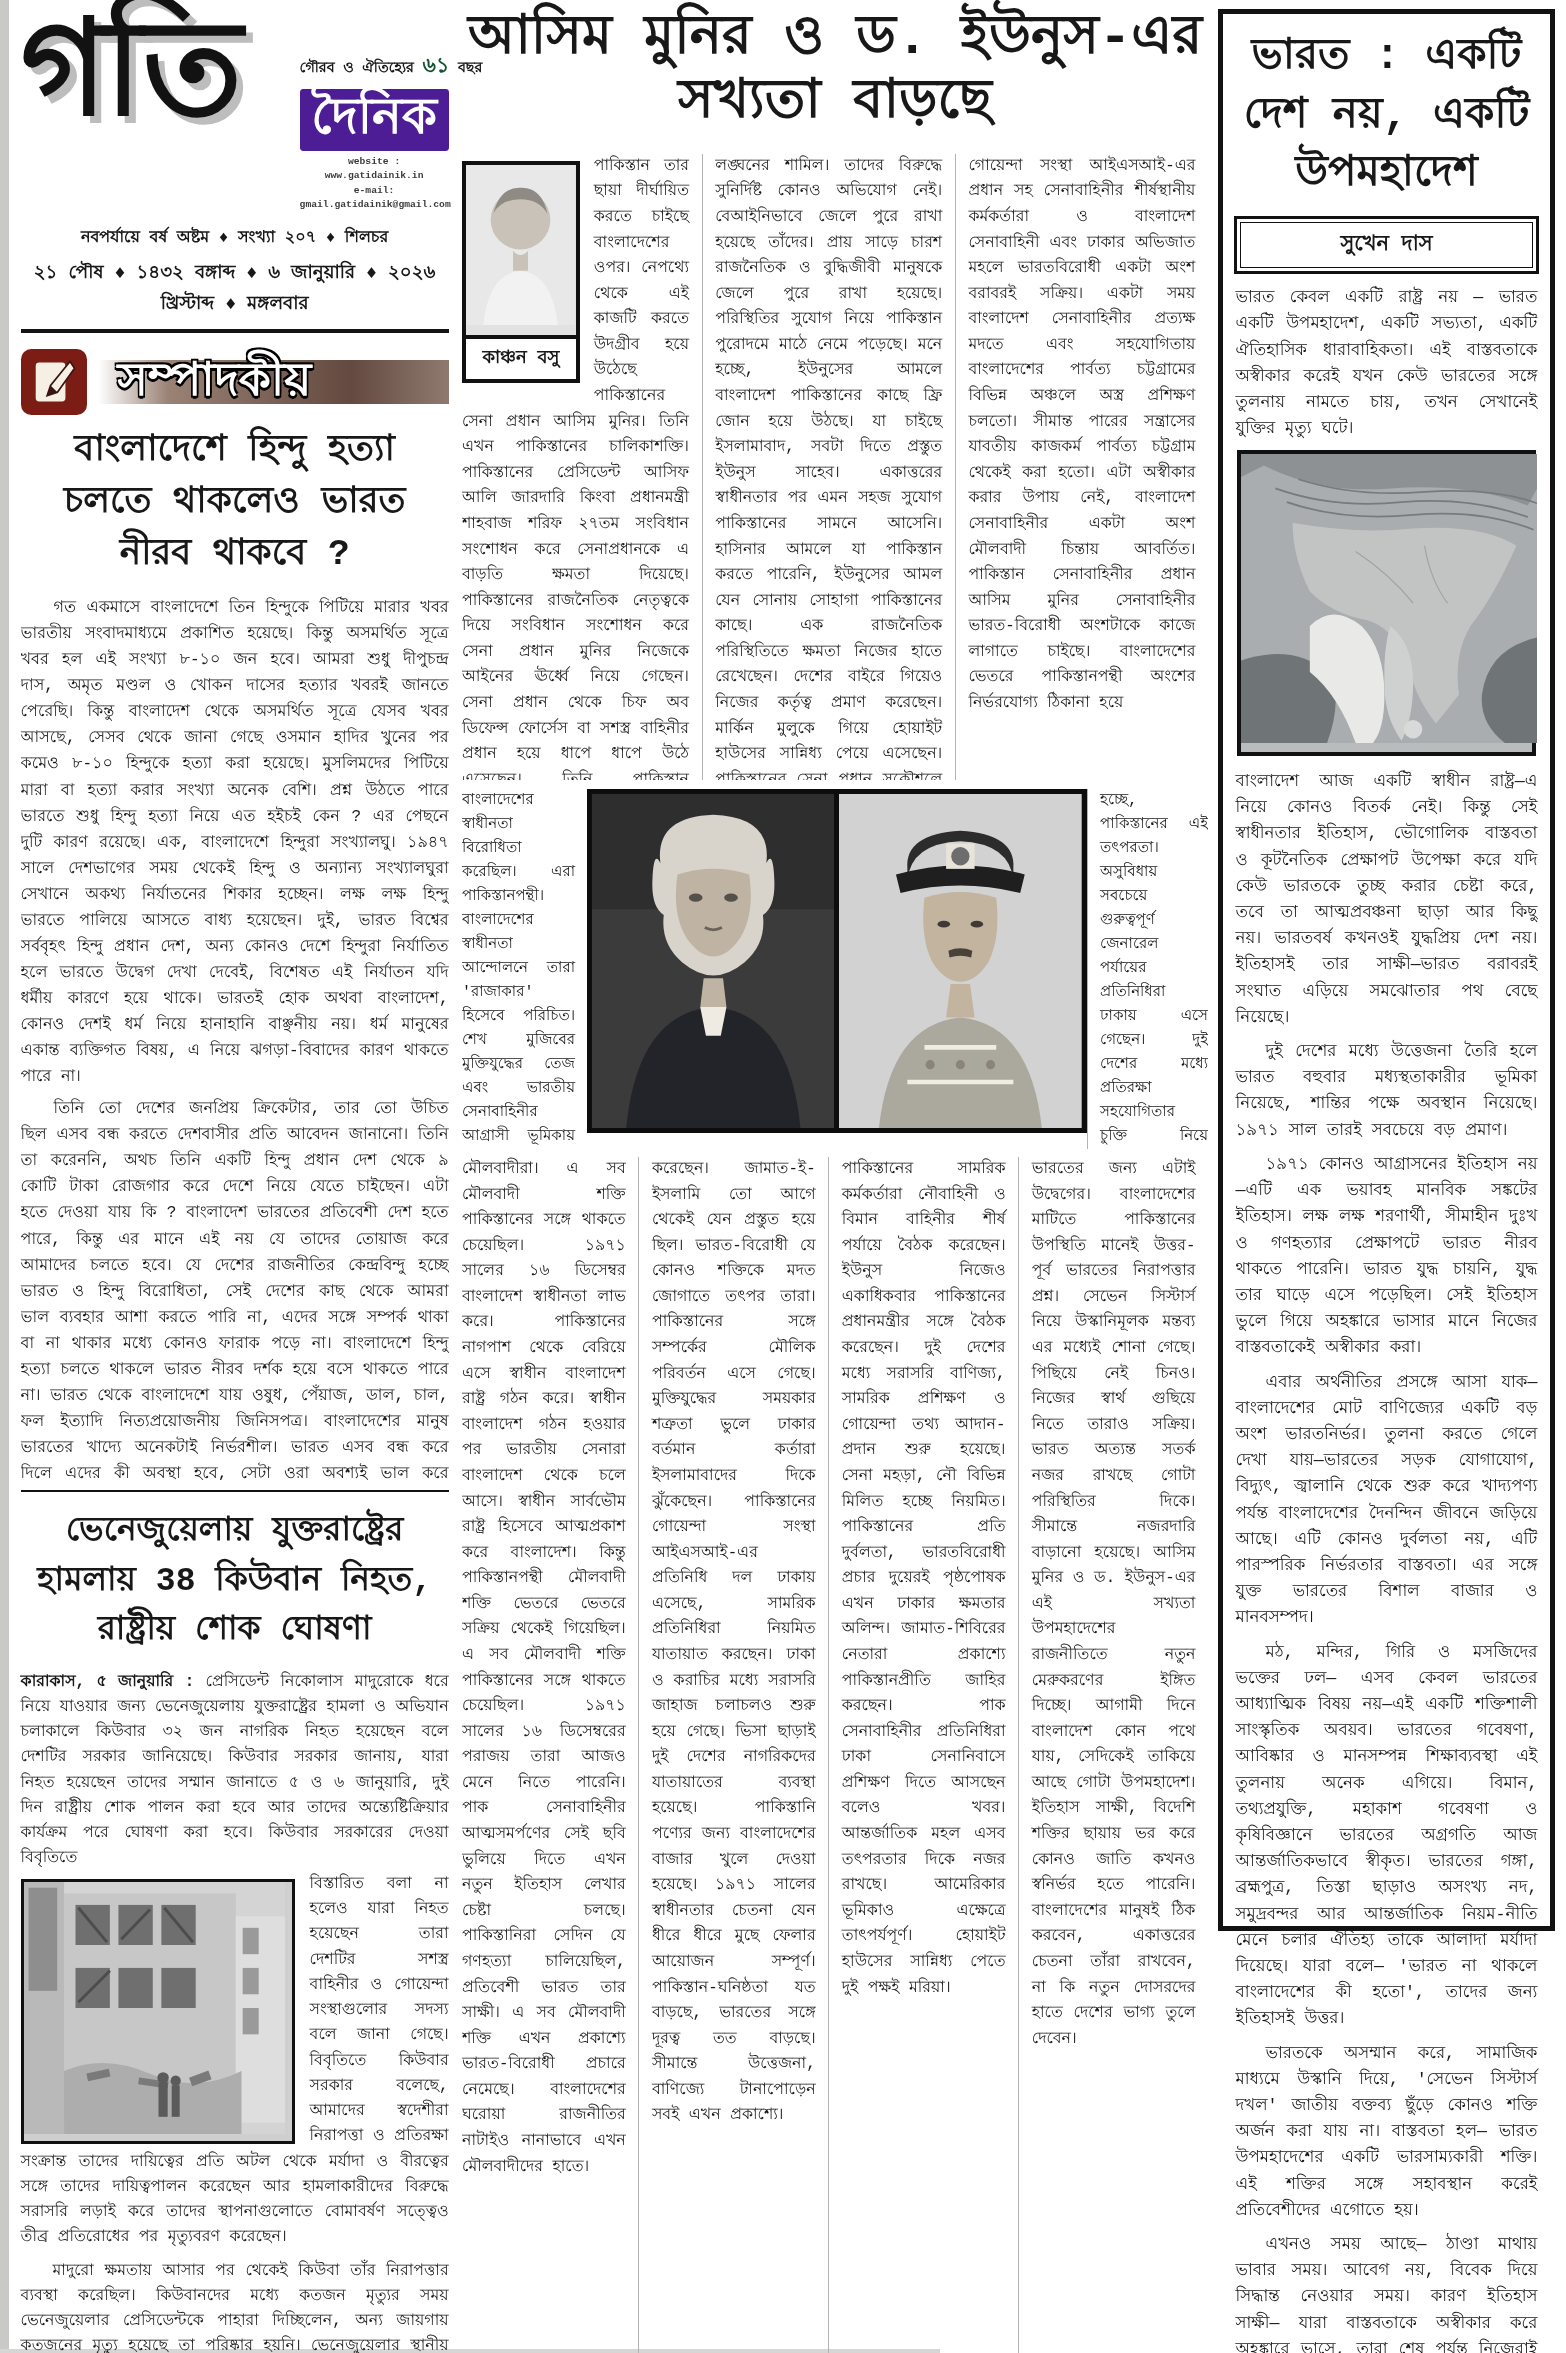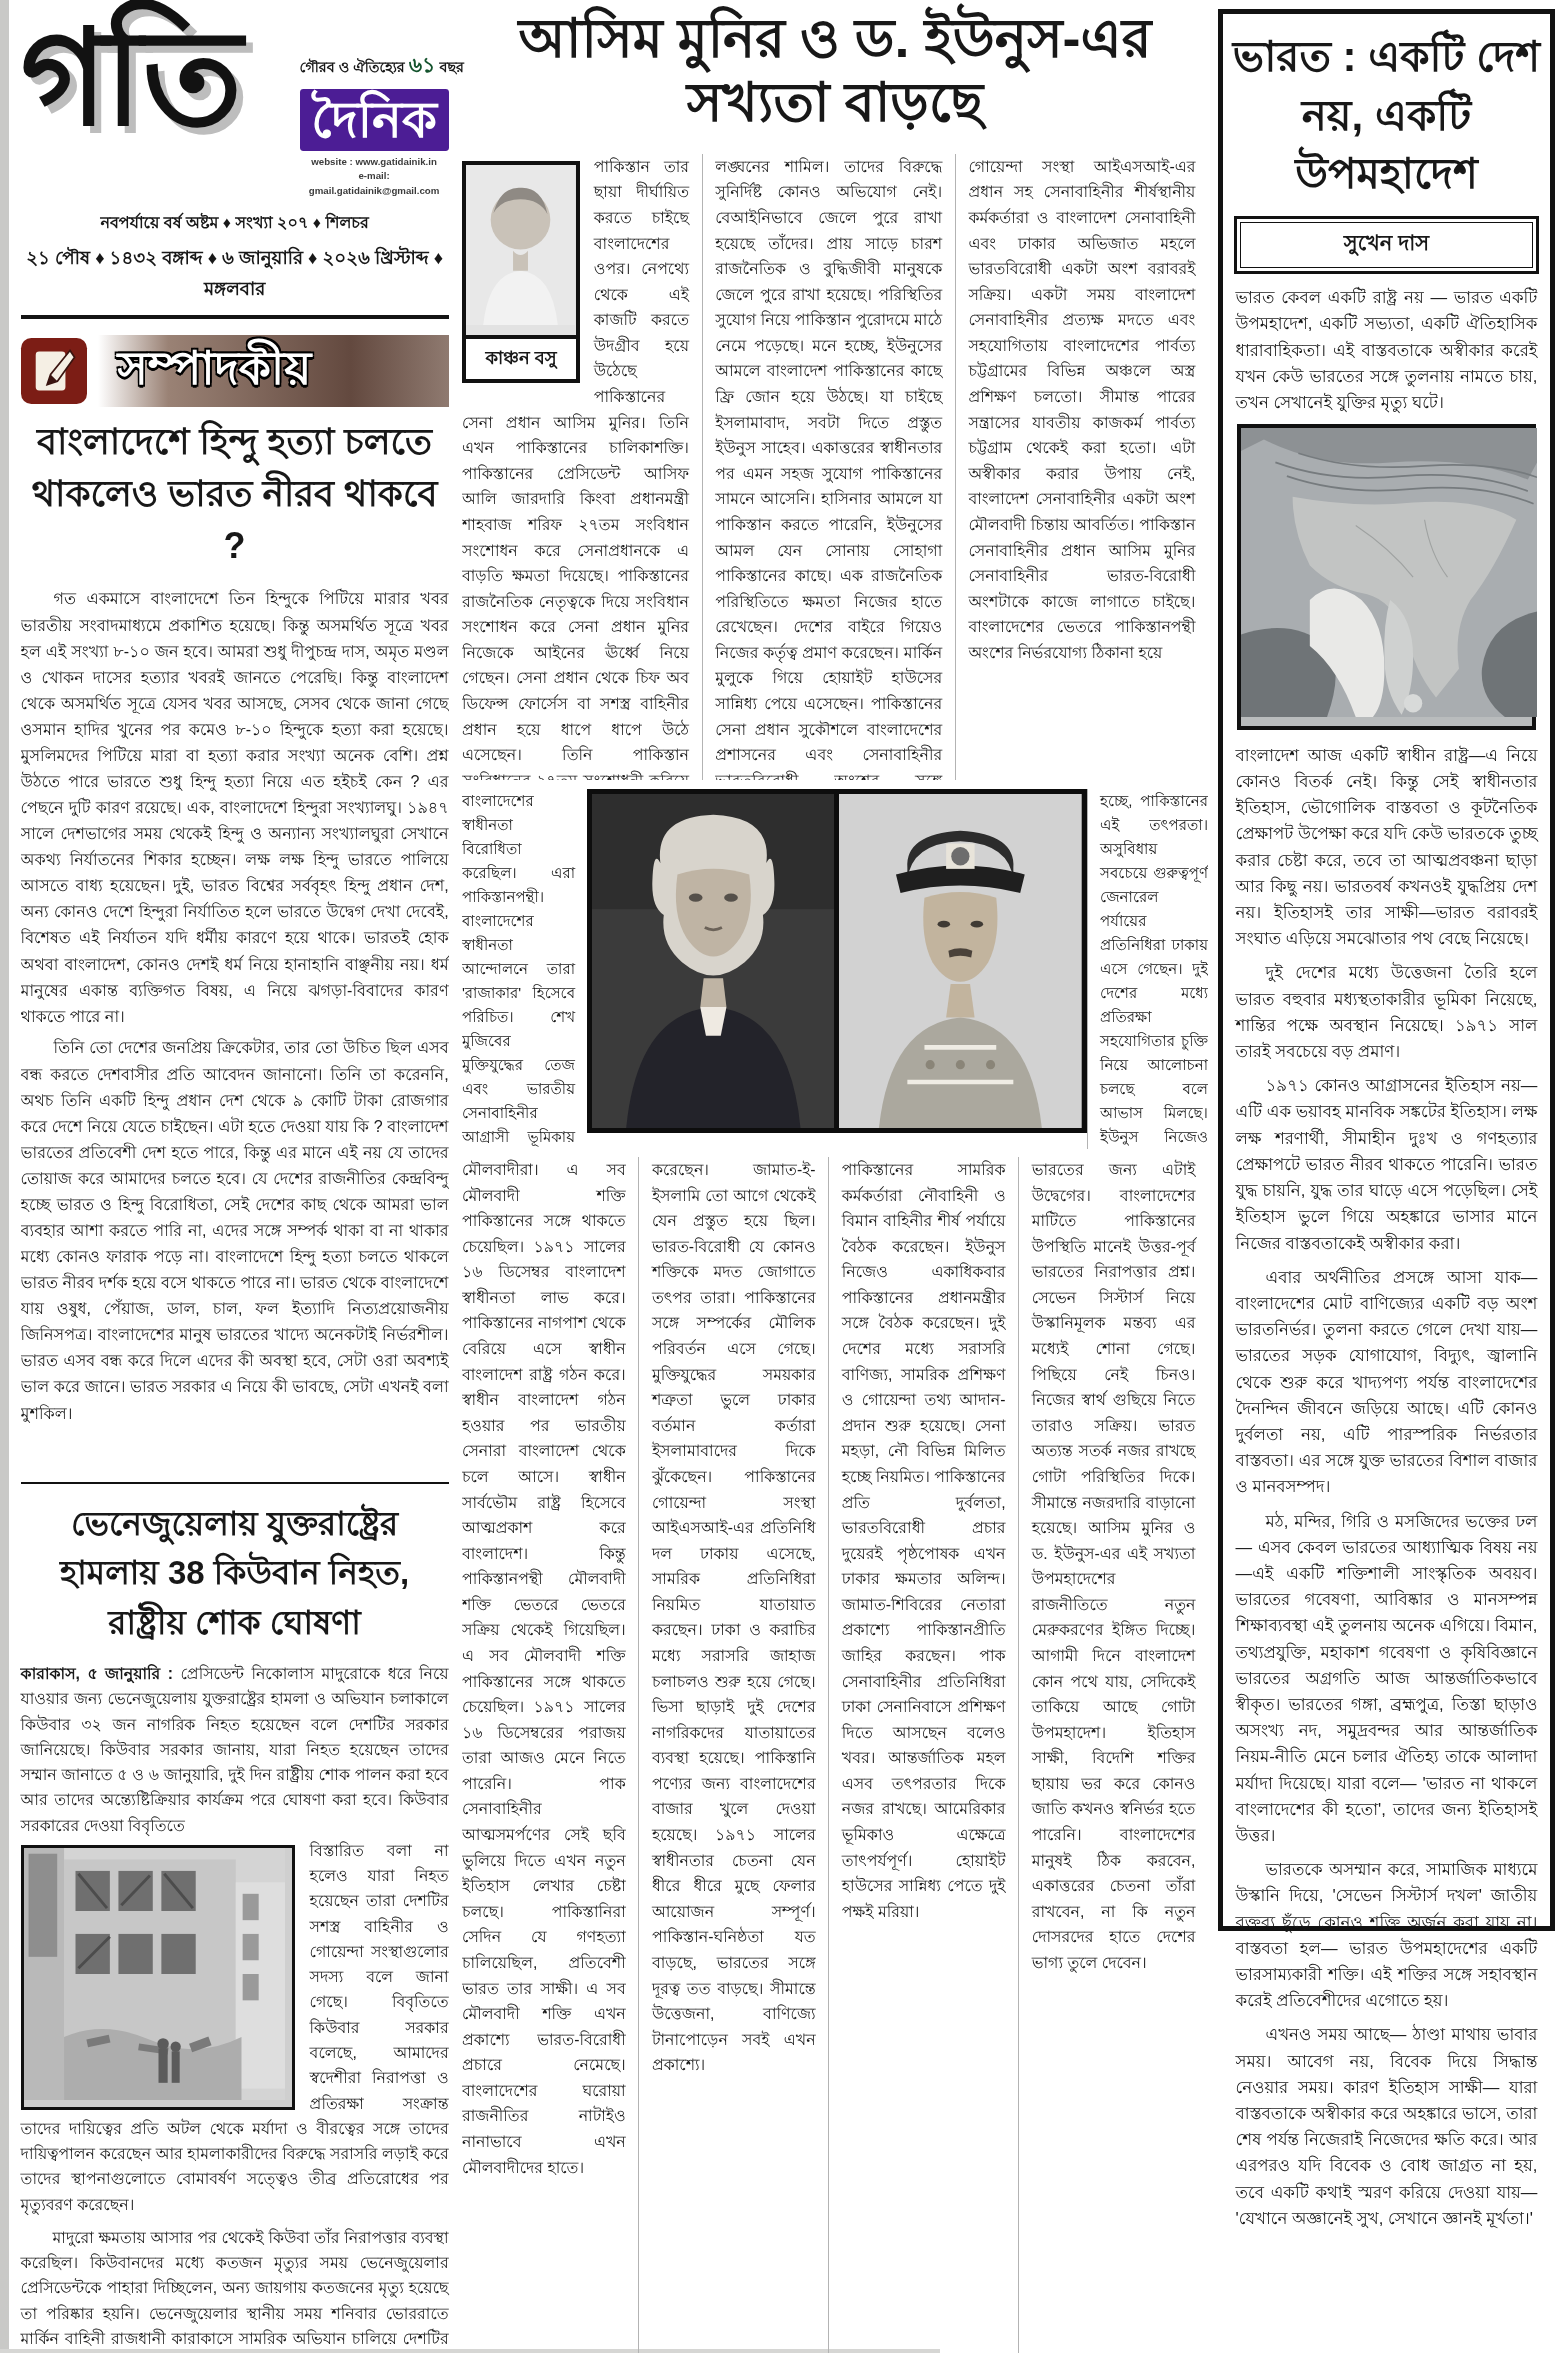--- a/index.html
+++ b/index.html
@@ -1,17 +1,17 @@
 <!DOCTYPE html>
 <html style="font-size:9.2px"><head>
 <meta charset="utf-8">
 <style>
   html,body{margin:0;padding:0;background:#e6e6e4;}
   .page{position:relative;width:1567px;height:2354px;background:#ffffff;color:#181818;
-        font-family:Liberation Sans, sans-serif;overflow:hidden;}
+        font-family:Liberation Mono, monospace;overflow:hidden;}
   .scan-edge{position:absolute;left:0;top:0;width:9.2px;height:100%;background:#c9c9c7;}
   .scan-edge-b{position:absolute;left:0;bottom:0;width:60%;height:4.6px;background:#d6d6d4;}
 
   
   #left{position:absolute;left:20.6px;top:9.2px;width:428px;height:2337px;}
   .masthead{display:flex;align-items:flex-start;}
   .logo{font-size:133px;font-weight:bold;line-height:1.05;letter-spacing:-3.4px;color:#121212;
         text-shadow:6.9px 6.9px 0 #bdbdbd;}
   .mast-right{width:149px;margin-left:auto;margin-top:41px;text-align:center;}
   .tagline{font-size:14.3px;font-weight:bold;white-space:nowrap;}
@@ -19,21 +19,21 @@
   .daily-badge{background:#4c1d95;color:#ffffff;font-size:50px;font-weight:bold;line-height:1.25;
         border-radius:3.4px;margin:4.6px 0 3.4px;}
   .mast-contact{font-size:9.7px;font-weight:bold;color:#3c3c3c;line-height:1.5;}
   .edition{text-align:center;font-size:16px;font-weight:bold;margin-top:11.5px;}
   .dateline{text-align:center;font-size:18.3px;font-weight:bold;padding:6.9px 0 9.2px;
         border-bottom:4px solid #141414;}
 
   .ed-banner{display:flex;align-items:center;gap:11.5px;margin:16px 0 4.6px;}
   .ed-icon{width:66px;height:66px;background:#7c1d15;border-radius:10.3px;flex:0 0 auto;
         display:flex;align-items:center;justify-content:center;}
-  .ed-strip{flex:1;height:72px;display:flex;align-items:center;padding-left:19.5px;
+  .ed-strip{flex:1;height:44px;display:flex;align-items:center;padding-left:19.5px;
         background:linear-gradient(90deg,#ffffff 0%,#9a8275 20%,#63493f 72%,#8f7a70 100%);}
   .ed-strip span{font-size:46px;font-weight:bold;color:#ffffff;
         text-shadow:-1.7px -1.7px 0 #000,1.7px -1.7px 0 #000,-1.7px 1.7px 0 #000,1.7px 1.7px 0 #000,0 2.9px 0 #000;}
   .ed-headline{font-size:36px;font-weight:bold;text-align:center;line-height:1.45;margin:9.2px 0 13.8px;}
   .ed-body{font-size:16px;line-height:1.63;text-align:justify;height:885px;overflow:hidden;}
   .ed-body p{margin:0 0 5.7px;text-indent:33px;}
   .left-divider{border-top:2.3px solid #111;margin:10.3px 0 15px;}
 
   .ven-headline{font-size:33px;font-weight:bold;text-align:center;line-height:1.5;margin:0 0 13.8px;}
   .ven-body{font-size:15.8px;line-height:1.6;text-align:justify;}

